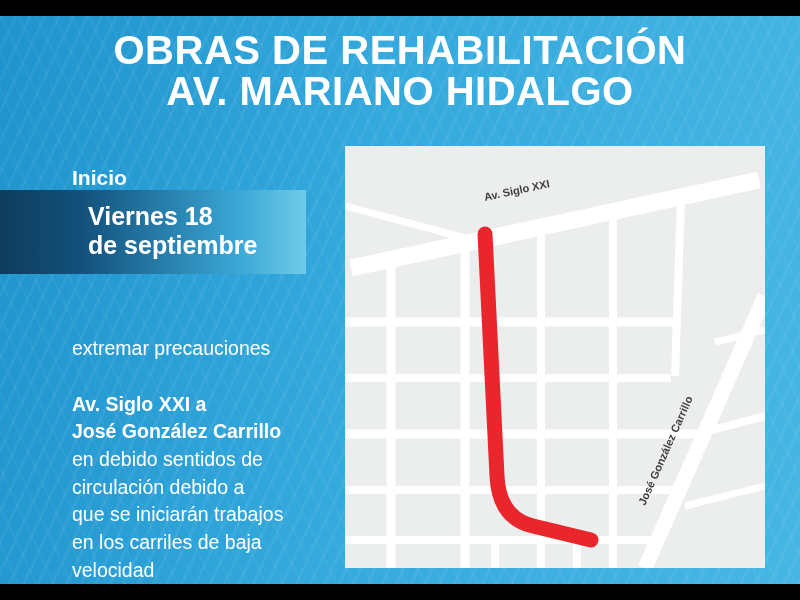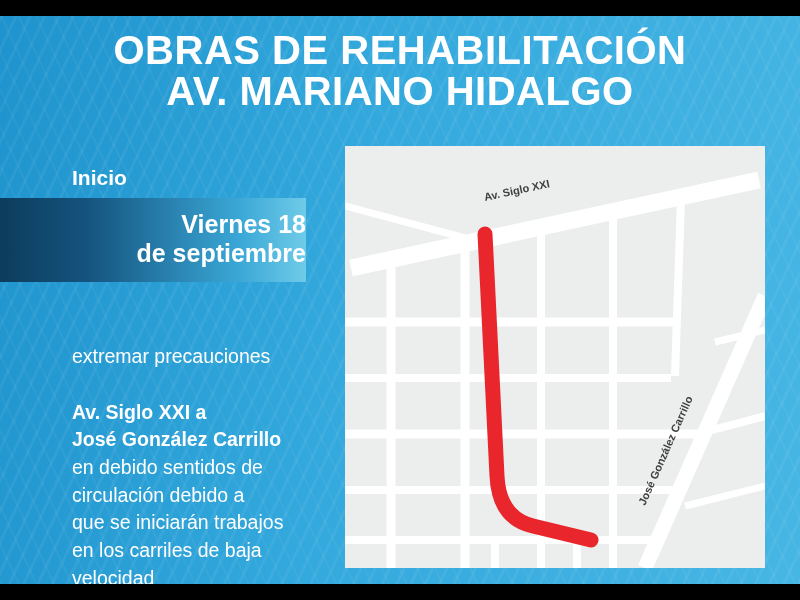--- a/index.html
+++ b/index.html
@@ -104,30 +104,28 @@
     left: 60px;
     top: 150px;
     width: 270px;
     color: #ffffff;
   }
   .inicio-label {
     font-size: 21px;
     font-weight: bold;
     color: #ffffff;
     margin-left: 12px;
-    margin-bottom: 8px;
   }
   .date-band {
     position: relative;
     margin-left: -60px;
-    padding: 12px 0 14px 52px;
+    padding: 12px 0 14px 88px;
     width: 306px;
     box-sizing: border-box;
     background: linear-gradient(90deg, #0d3c5c 0%, #14537e 28%, #3aa7d6 78%, #6fcbe8 100%);
-    text-align: right;
   }
   .date-band .d1,
   .date-band .d2 {
     display: block;
     font-size: 25px;
     font-weight: bold;
     color: #ffffff;
     line-height: 1.15;
   }
   .body-text {

